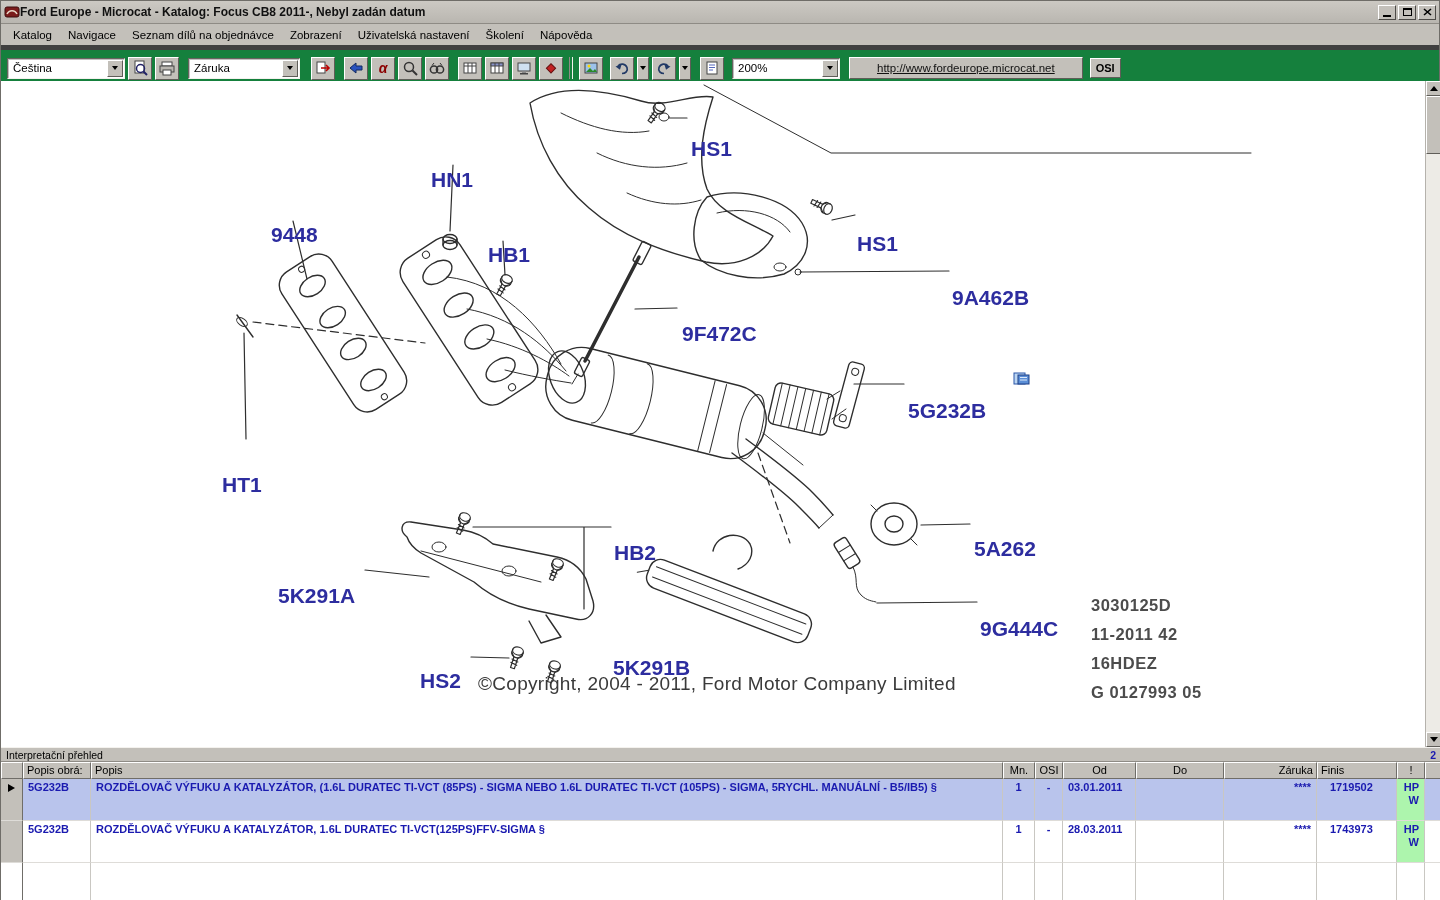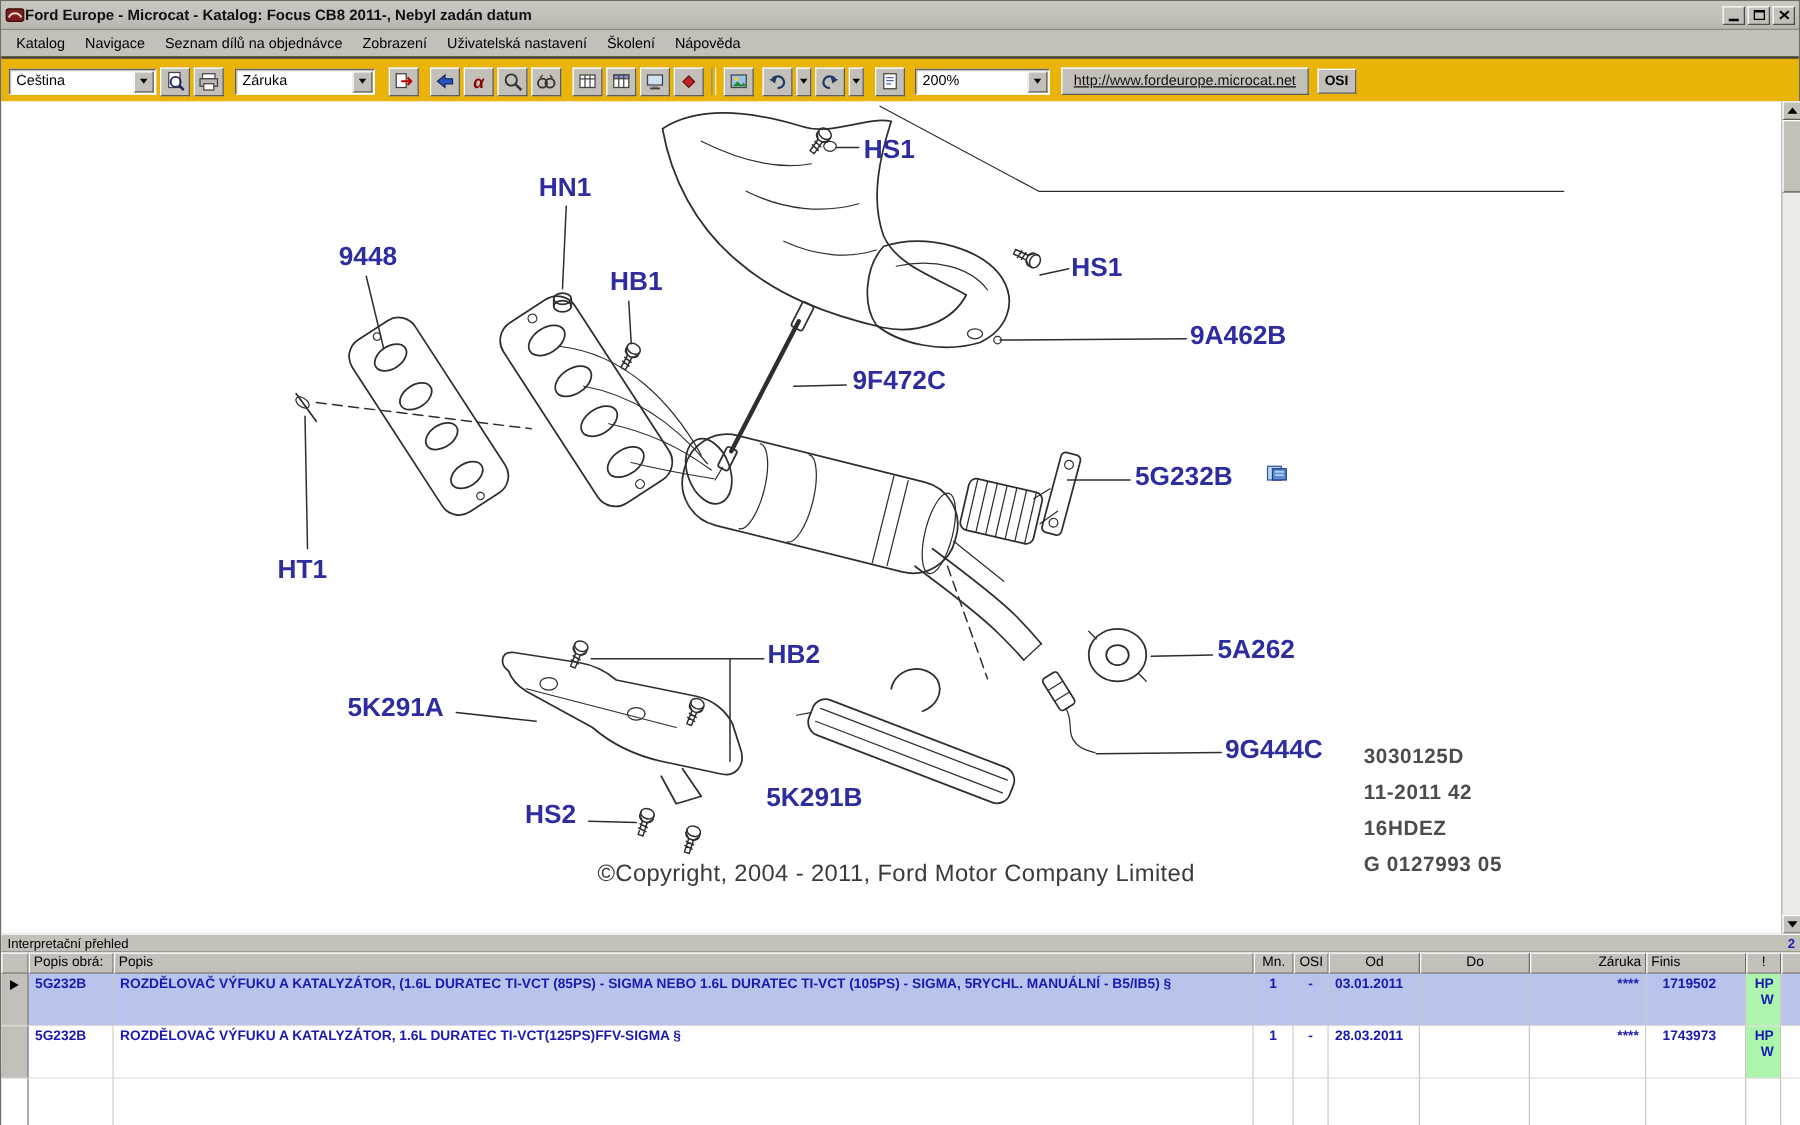--- a/index.html
+++ b/index.html
@@ -14,43 +14,43 @@
     display:flex;align-items:center;justify-content:center;margin-left:2px;padding:0;cursor:default;}
   .gmin{width:8px;height:2px;background:#000;margin-top:7px;}
   .gmax{width:9px;height:8px;border:1px solid #000;border-top:2px solid #000;box-sizing:border-box;}
 
   
   .menubar{height:21px;display:flex;align-items:center;padding-left:4px;font-size:11.5px;color:#000;
     background:#c3c0ba;}
   .mitem{padding:2px 8px;white-space:nowrap;}
 
   
-  .toolbar{height:36px;display:flex;align-items:center;padding:0 6px;gap:3px;background:#eab308;
-    border-top:2px solid #404040;border-bottom:1px solid #8e8b85;}
+  .toolbar{height:36px;display:flex;align-items:center;padding:0 6px;gap:3px;background:#15803d;
+    border-top:5px solid #404040;border-bottom:1px solid #8e8b85;}
   .combo{display:flex;align-items:center;height:21px;background:#fff;border:1px solid;
     border-color:#66635e #f4f2ee #f4f2ee #66635e;box-shadow:inset 1px 1px 0 rgba(0,0,0,.25);box-sizing:border-box;}
   .combo .val{flex:1;font-size:11.5px;padding:0 5px;color:#000;white-space:nowrap;overflow:hidden;}
   .combo .db{width:16px;height:17px;margin:1px;background:#c3c0ba;border:1px solid;
     border-color:#fff #5f5d58 #5f5d58 #fff;display:flex;align-items:center;justify-content:center;box-sizing:border-box;}
   .darr{width:0;height:0;border-top:4px solid #000;border-left:3.5px solid transparent;border-right:3.5px solid transparent;}
   .tbtn{width:24px;height:23px;background:#c3c0ba;border:1px solid;border-color:#fff #5f5d58 #5f5d58 #fff;
     display:flex;align-items:center;justify-content:center;padding:0;cursor:default;}
   .tbtn.narrow{width:12px;}
   .tsep{width:2px;height:22px;border-left:1px solid #8e8b85;border-right:1px solid #f4f2ee;margin:0 3px;}
   .alpha{font-size:14px;font-weight:bold;color:#8b0000;font-style:italic;}
-  .urlbox{height:20px;display:flex;align-items:center;padding:0 9px;font-size:11.5px;color:#111;
+  .urlbox{height:20px;display:flex;align-items:center;padding:0 27px;font-size:11.5px;color:#111;
     text-decoration:underline;background:#c3c0ba;border:1px solid;border-color:#fff #5f5d58 #5f5d58 #fff;
     margin-left:6px;white-space:nowrap;}
   .osibtn{height:20px;padding:0 5px;font-size:11px;font-weight:bold;background:#c3c0ba;border:1px solid;
     border-color:#fff #5f5d58 #5f5d58 #fff;margin-left:4px;}
 
   
   .canvas{position:absolute;left:0;top:80px;width:1440px;height:666px;background:#fff;overflow:hidden;}
   .canvas svg.art{position:absolute;left:0;top:0;}
-  .lbl{position:absolute;font-size:21px;font-weight:bold;color:#2d2d9f;white-space:nowrap;cursor:default;}
+  .lbl{position:absolute;font-size:21px;font-weight:bold;color:#2d2d9f;white-space:nowrap;cursor:default;margin-top:29px;}
   .copyright{position:absolute;font-size:19px;color:#3a3a3a;letter-spacing:.3px;white-space:nowrap;}
   .refblock{position:absolute;width:160px;text-align:left;font-size:16.5px;font-weight:600;color:#4c4c4c;
     line-height:29px;letter-spacing:.5px;}
   .annot{position:absolute;}
 
   
   .vsb{position:absolute;right:0;top:0;width:16px;height:666px;background:#edebe6;border-left:1px solid #b5b2ac;box-sizing:border-box;}
   .sbtn{position:absolute;left:0;width:16px;height:15px;background:#c3c0ba;border:1px solid;
     border-color:#fff #5f5d58 #5f5d58 #fff;box-sizing:border-box;display:flex;align-items:center;justify-content:center;}
   .sb-up{top:0}.sb-down{bottom:0}
@@ -422,21 +422,21 @@
     <span class="lbl" style="left:979px;top:507px">9G444C</span>
     <span class="lbl" style="left:419px;top:559px">HS2</span>
     <span class="lbl" style="left:612px;top:546px">5K291B</span>
 
     <svg class="annot" style="left:1012px;top:290px" width="17" height="16">
       <rect x="1" y="2" width="11" height="11" fill="#bcd6f2" stroke="#2b56a8"></rect>
       <rect x="5" y="4" width="11" height="9" fill="#5b8ed6" stroke="#1d3f86"></rect>
       <path d="M7,6.5 L14,6.5 M7,9 L14,9" stroke="#dce9fa" stroke-width="1"></path>
     </svg>
 
-    <span class="copyright" style="left:477px;top:608px">©Copyright, 2004 - 2011, Ford Motor Company Limited</span>
+    <span class="copyright" style="left:477px;top:592px">©Copyright, 2004 - 2011, Ford Motor Company Limited</span>
 
     <div class="refblock" style="left:1090px;top:510px">
       <div>3030125D</div>
       <div>11-2011 42</div>
       <div>16HDEZ</div>
       <div>G 0127993 05</div>
     </div>
 
     <div class="vsb">
       <div class="sbtn sb-up">

